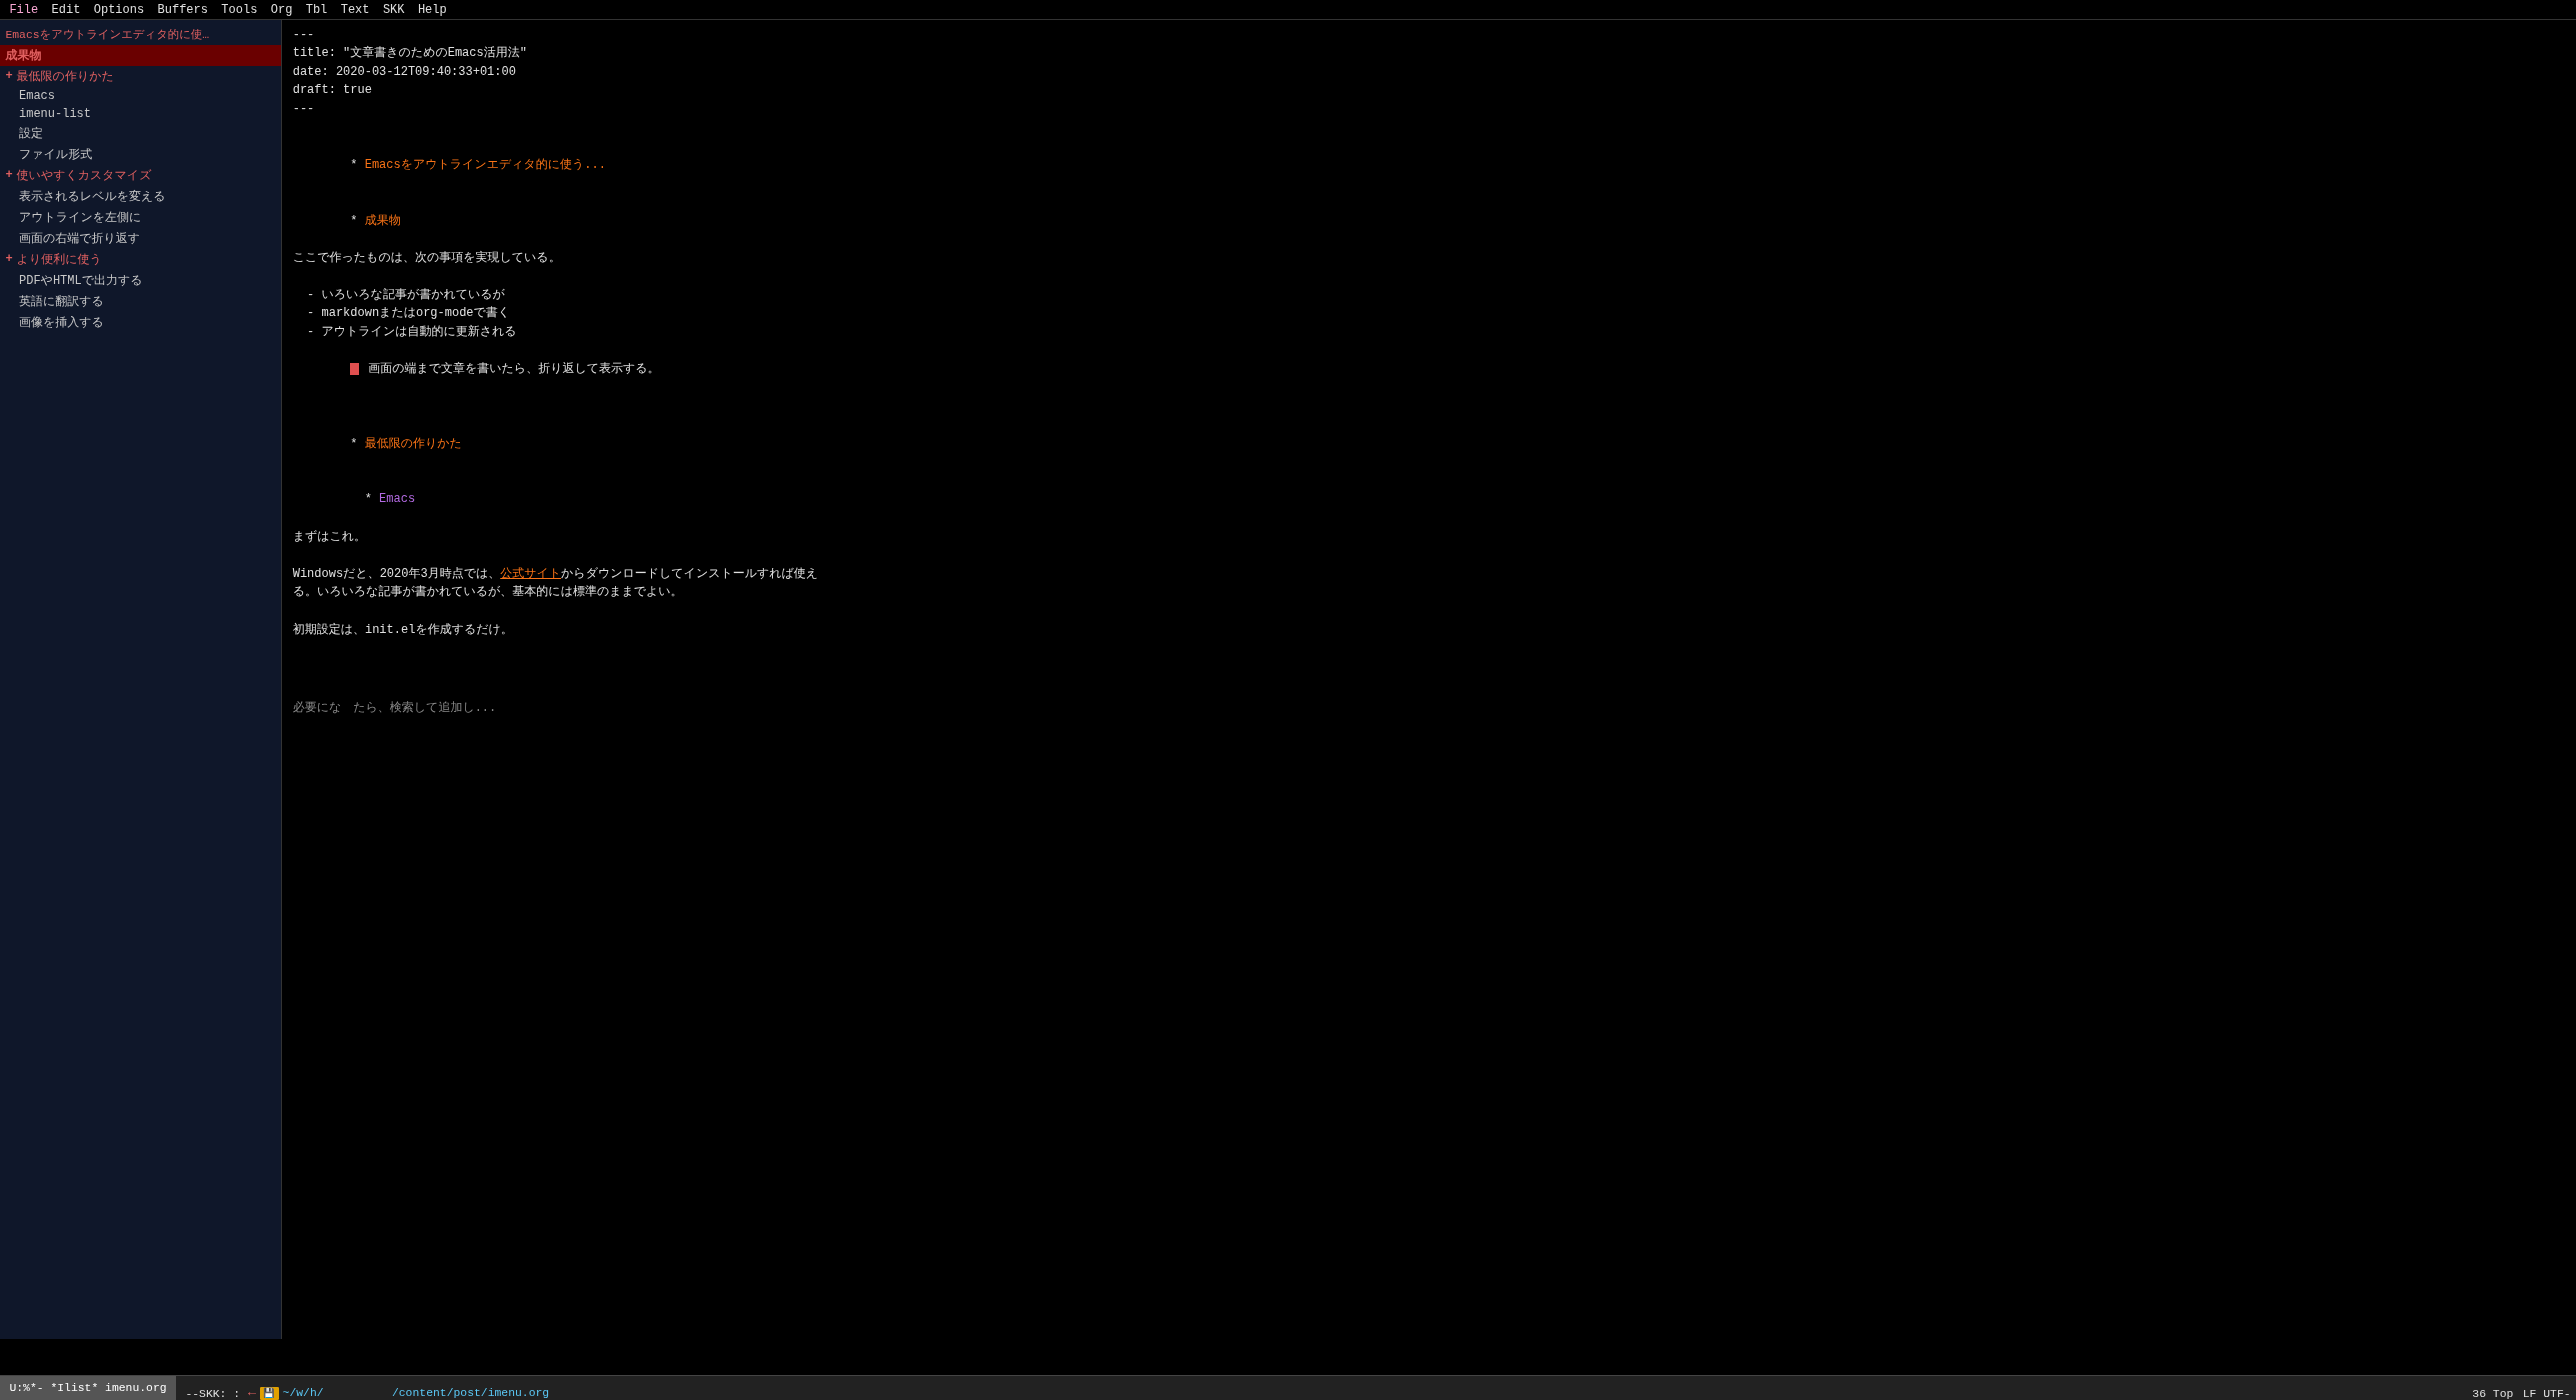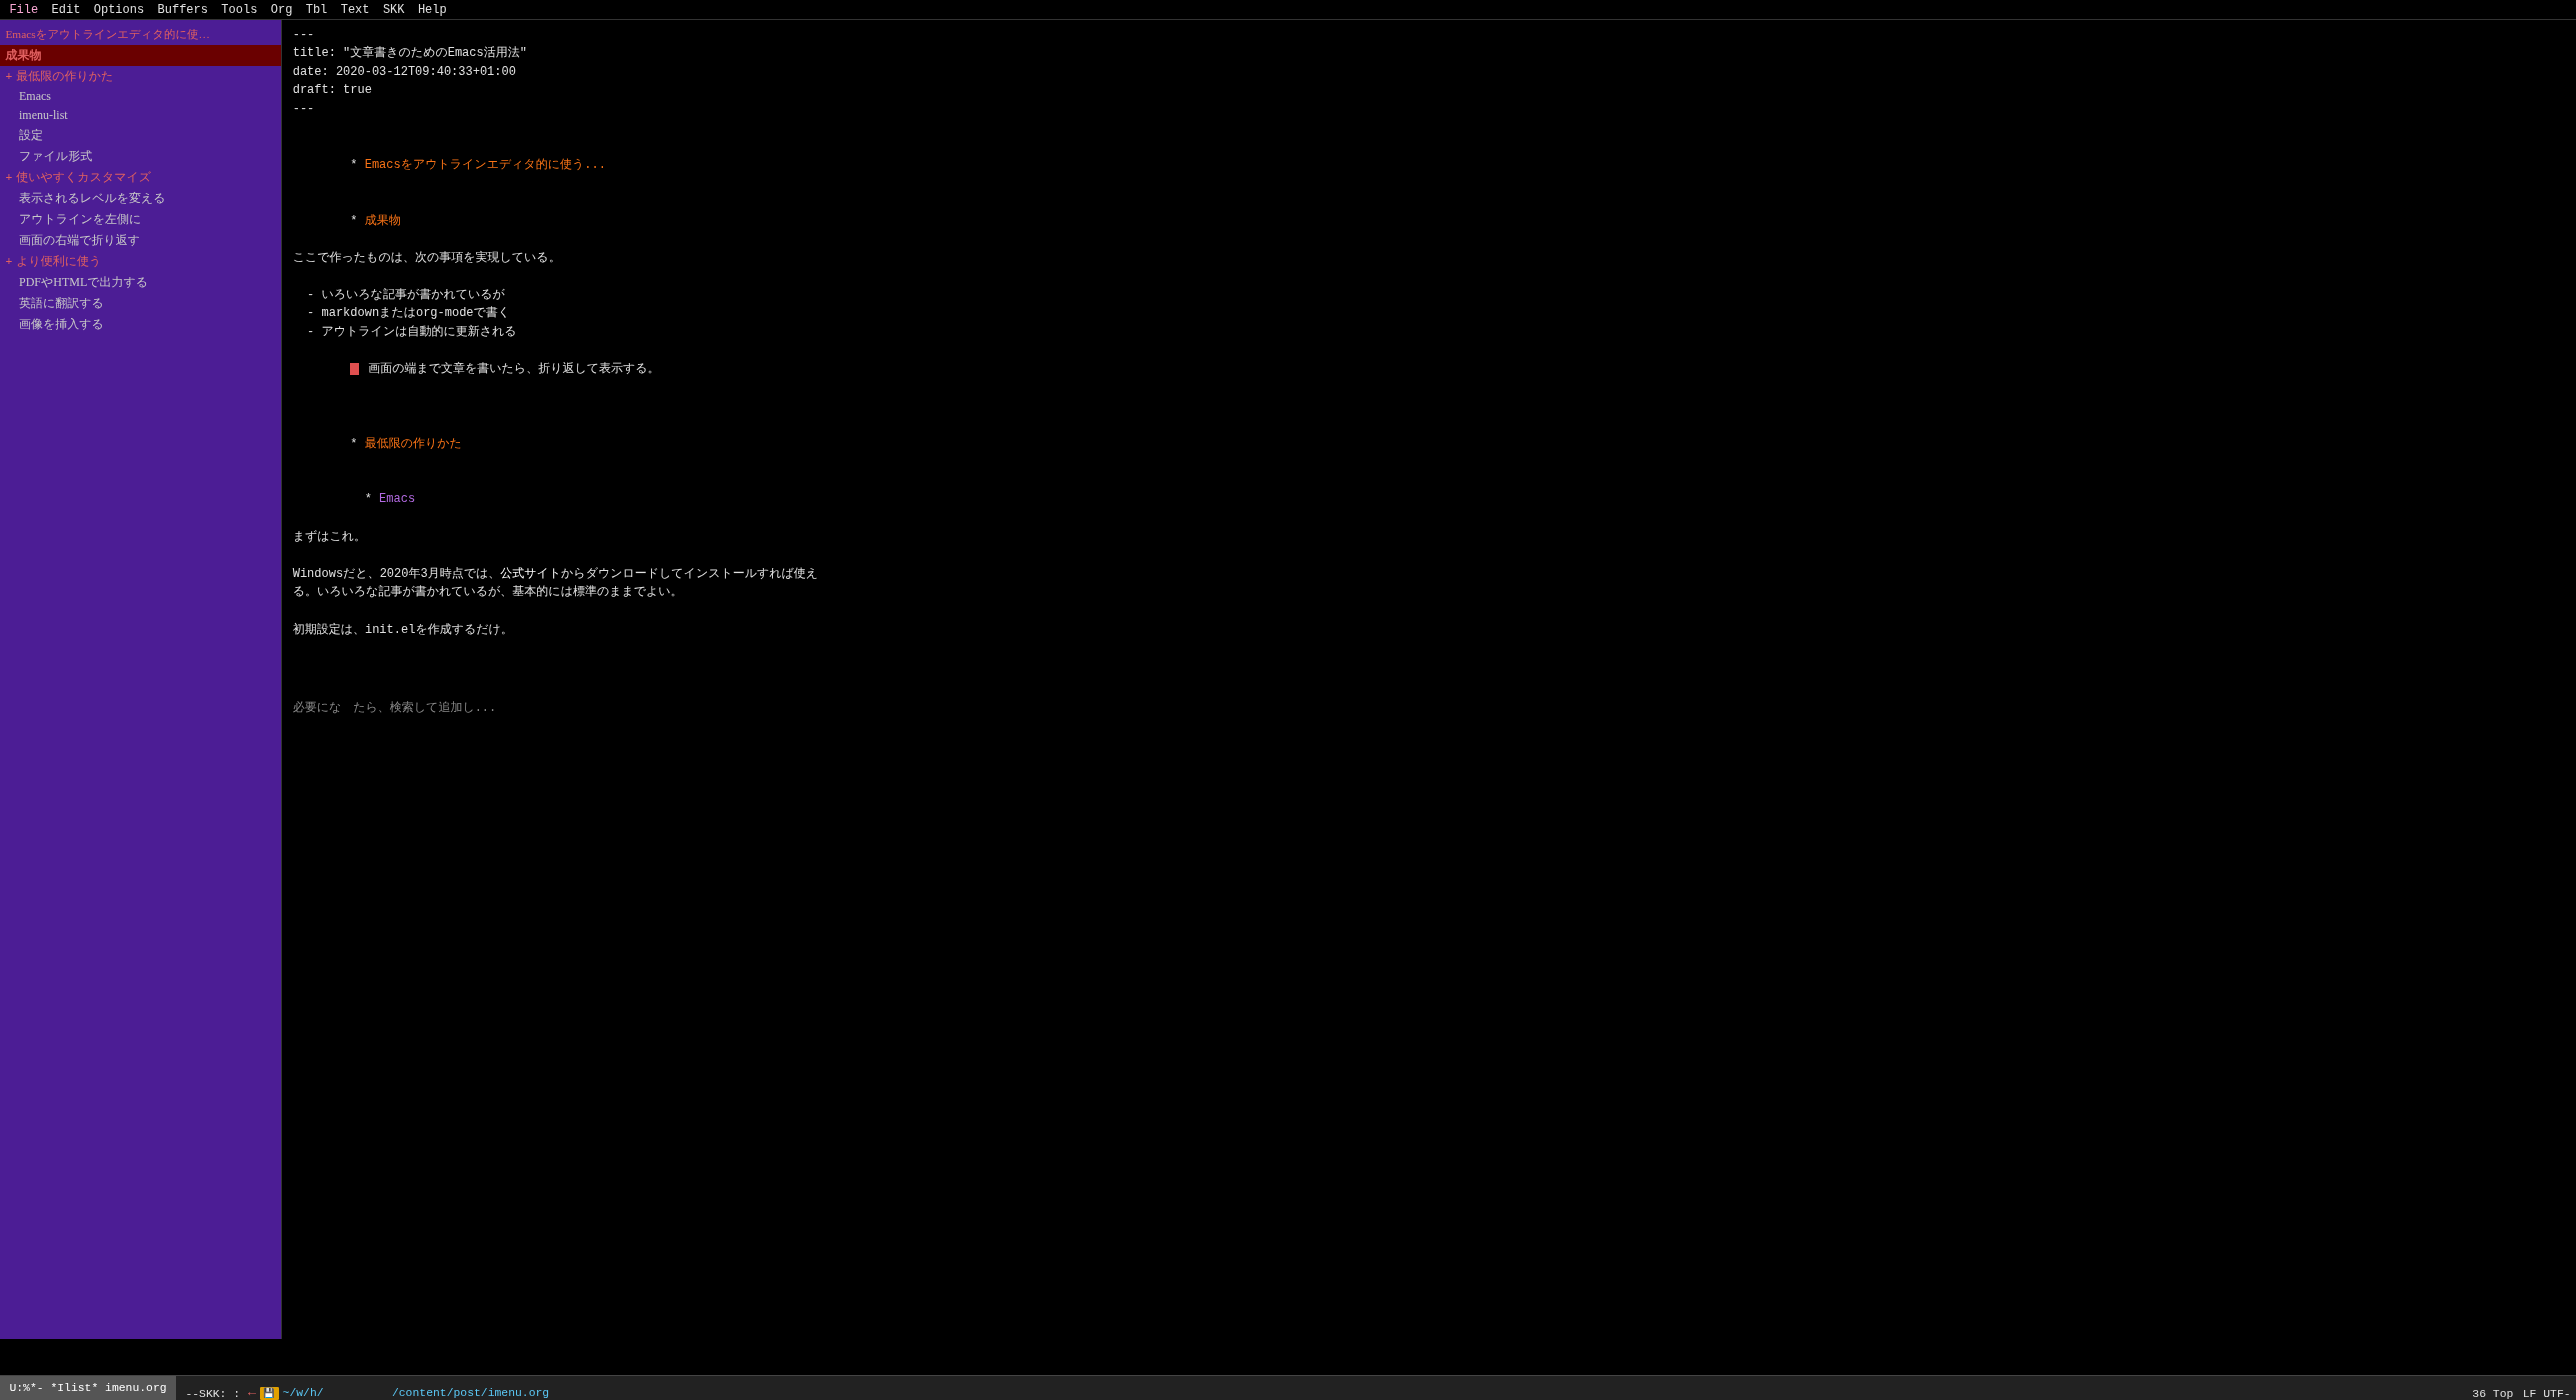--- a/index.html
+++ b/index.html
@@ -34,26 +34,25 @@
     
     #main {
       display: flex;
       flex: 1;
       overflow: hidden;
     }
 
     
     #sidebar {
       width: 282px;
-      background: #4c1d95;
+      background: #0f172a;
       border-right: 0.7px solid #333;
       overflow-y: auto;
       padding: 4px 0;
       flex-shrink: 0;
-      font-family: Liberation Serif, serif;
     }
 
     .sidebar-title {
       color: #e06060;
       padding: 2.7px 5.4px;
       font-size: 11.4px;
       white-space: nowrap;
       overflow: hidden;
       text-overflow: ellipsis;
     }
@@ -88,21 +87,21 @@
       line-height: 1.55;
     }
 
     .editor-line {
       white-space: pre-wrap;
       word-break: break-all;
     }
 
     .color-cyan { color: #f97316; }
     .color-purple { color: #b36ae2; }
-    .color-link { color: #ffffff; }
+    .color-link { color: #f97316; text-decoration: underline; }
 
     
     #statusbar {
       display: flex;
       background: #000;
       border-top: 0.7px solid #444;
       flex-shrink: 0;
       height: 25.5px;
       align-items: center;
       margin-top: 36px;

